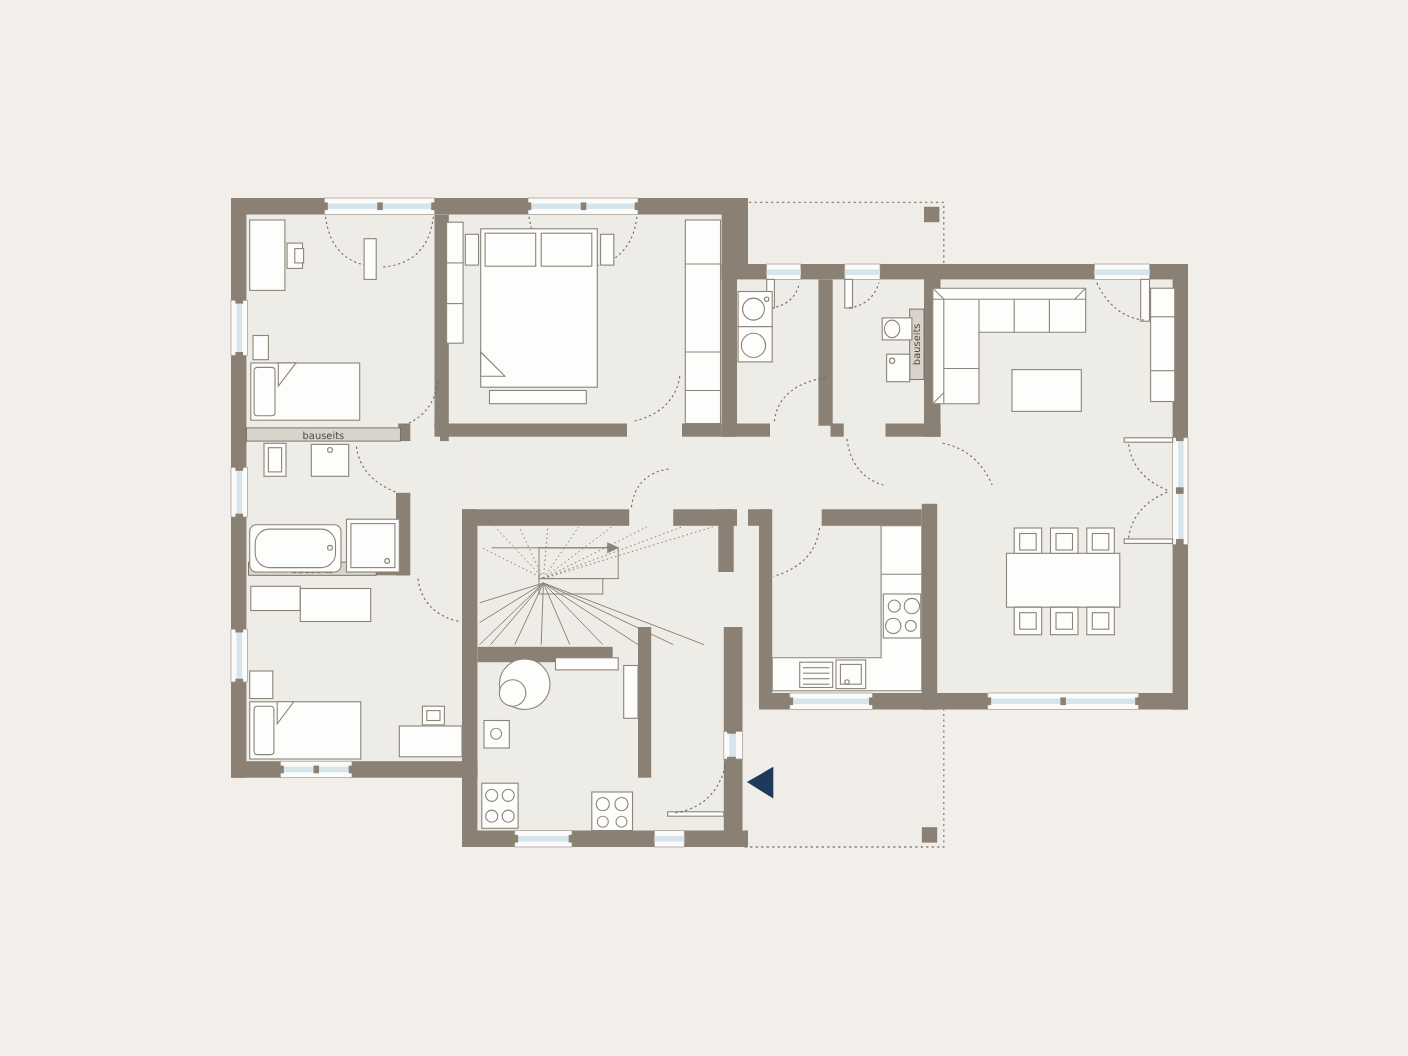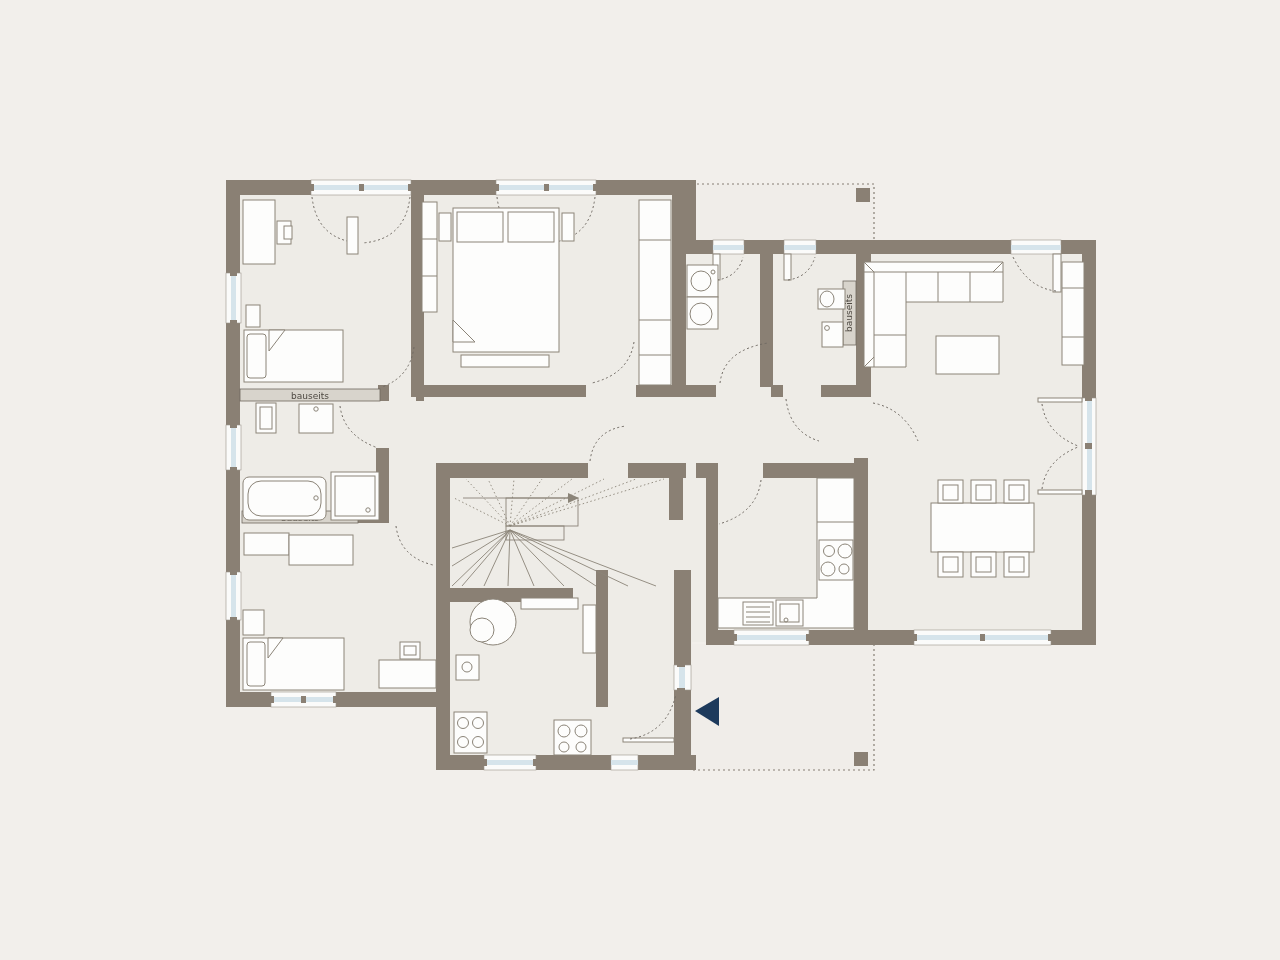--- a/index.html
+++ b/index.html
@@ -2,21 +2,21 @@
 <html><head>
 <meta charset="utf-8">
 <style>
   html,body{margin:0;padding:0;}
   body{
     width:1280px;height:960px;
     background:#f2efeb;
     font-family:"DejaVu Sans", sans-serif;
     overflow:hidden;
   }
-  .plan-wrap{width:1024px;height:960px;position:relative;padding-left:16px;}
+  .plan-wrap{width:1024px;height:960px;position:relative;}
   svg{display:block;}
   .wall{fill:#8a8074;stroke:none;}
   .floor{fill:#eeece7;stroke:none;}
   .terrace{fill:#f0ede9;stroke:none;}
   .furn{fill:#fdfdfc;stroke:#8b8478;stroke-width:1;}
   .furn-thin{fill:none;stroke:#8b8478;stroke-width:1;}
   .frame{fill:#fbfbfa;stroke:#9a9389;stroke-width:0.6;}
   .glass{fill:#d6e4eb;stroke:none;}
   .tick{fill:#8a8074;stroke:none;}
   .dash{fill:none;stroke:#6f6962;stroke-width:1;stroke-dasharray:2 2.6;}

